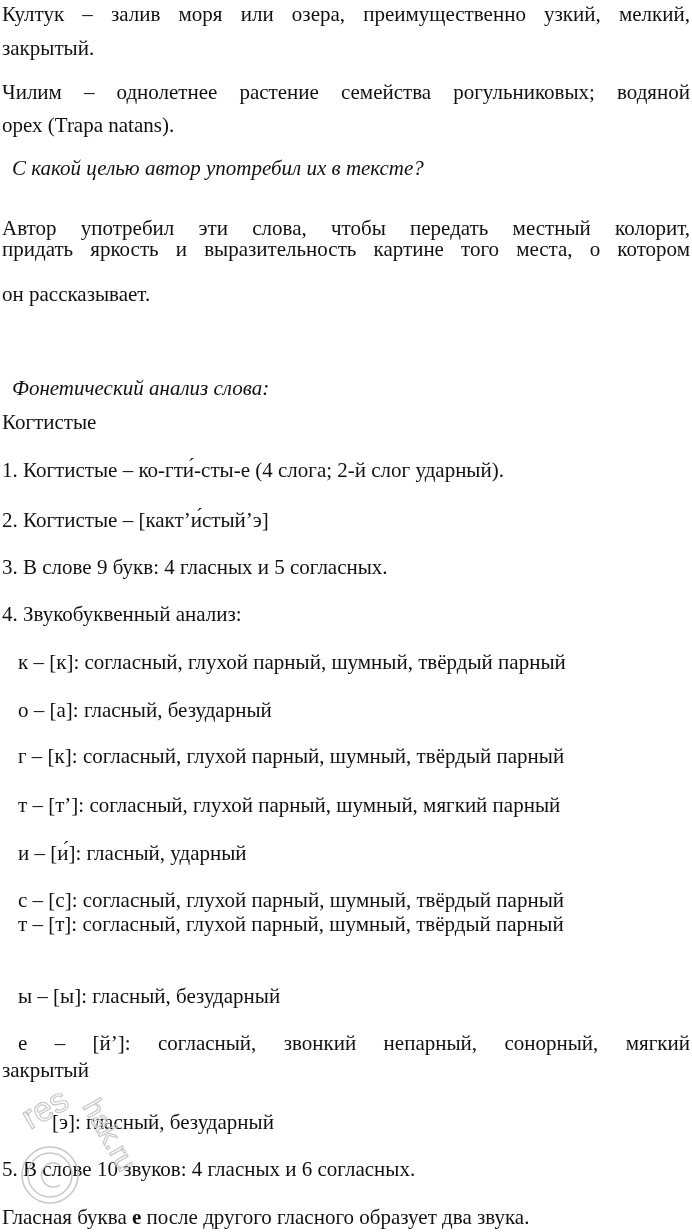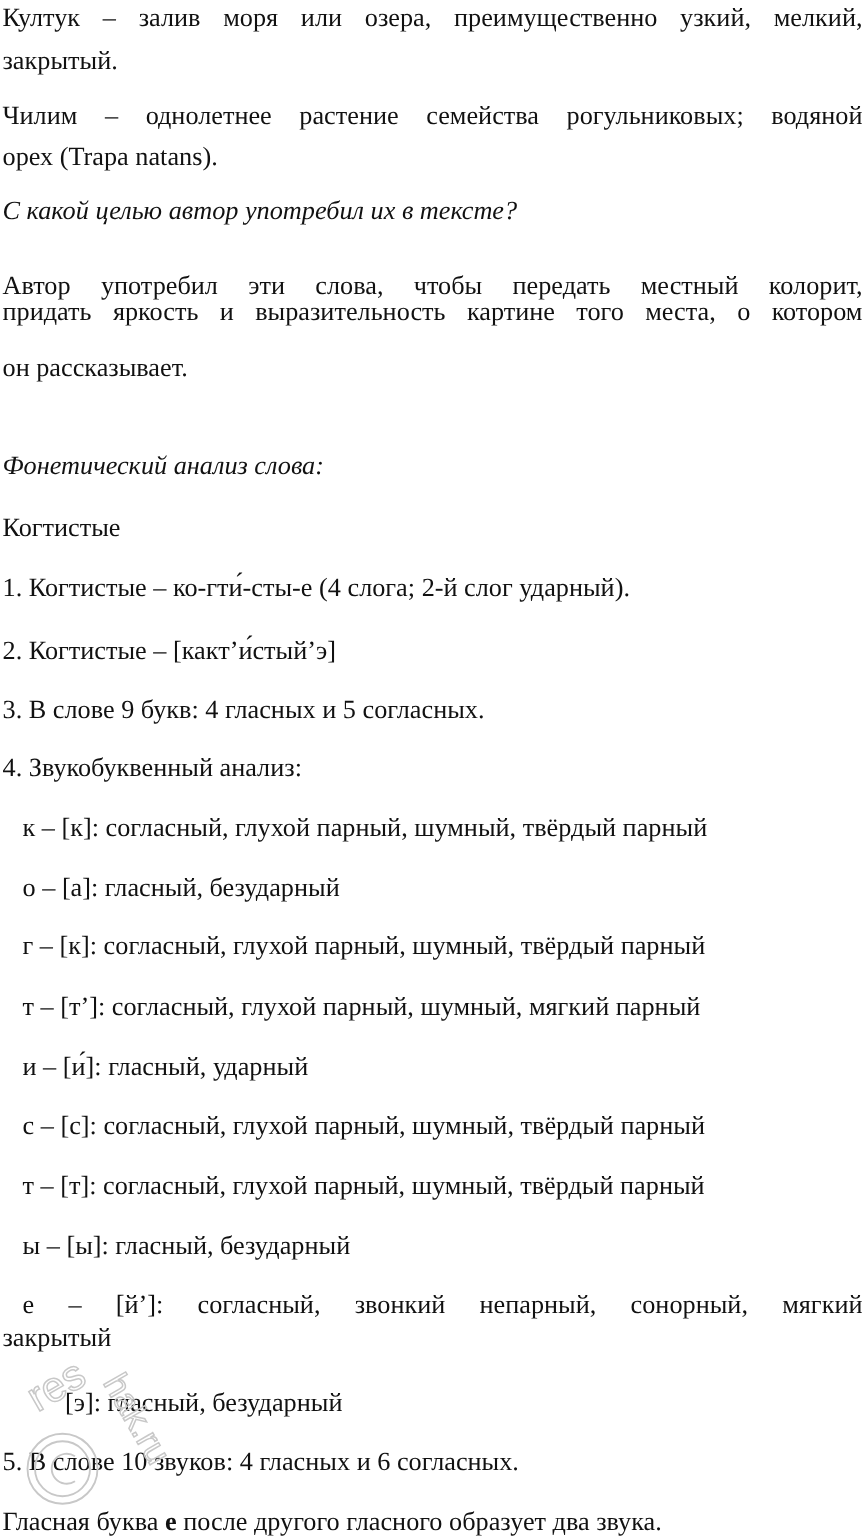--- a/index.html
+++ b/index.html
@@ -2,21 +2,21 @@
 <html><head>
 <meta charset="utf-8">
 <style>
   html, body { margin:0; padding:0; background:#ffffff; }
   body {
     width:692px; height:1232px; position:relative; overflow:hidden;
     font-family:"Liberation Serif", serif; font-size:21px; color:#111;
   }
   .line { position:absolute; left:2px; white-space:nowrap; line-height:24px; }
   .just { position:absolute; left:2px; width:688px; line-height:24px; text-align:justify; text-align-last:justify; white-space:nowrap;font-family:Liberation Serif, serif; }
-  .it { font-style:italic; }
+  .it { font-style:italic;margin-left:10px; }
   .ind { left:18px; }
   .ind2 { left:52px; }
   .b { font-weight:bold; }
   .wm { position:absolute; left:20px; top:1080px; width:170px; height:160px; pointer-events:none; }
 </style>
 </head>
 <body>
 
 <div>
   <div class="just" style="top:2px">Култук – залив моря или озера, преимущественно узкий, мелкий,</div>
@@ -24,34 +24,34 @@
 
   <div class="just" style="top:80px">Чилим – однолетнее растение семейства рогульниковых; водяной</div>
   <div class="line" style="top:113px">орех (Trapa natans).</div>
 
   <div class="line it" style="top:156px">С какой целью автор употребил их в тексте?</div>
 
   <div class="just" style="top:216px">Автор употребил эти слова, чтобы передать местный колорит,</div>
   <div class="just" style="top:237px">придать яркость и выразительность картине того места, о котором</div>
   <div class="line" style="top:282px">он рассказывает.</div>
 
-  <div class="line it" style="top:360px">Фонетический анализ слова:</div>
+  <div class="line it" style="top:376px">Фонетический анализ слова:</div>
   <div class="line" style="top:410px">Когтистые</div>
   <div class="line" style="top:458px">1. Когтистые – ко-гти́-сты-е (4 слога; 2-й слог ударный).</div>
   <div class="line" style="top:508px">2. Когтистые – [какт’и́стый’э]</div>
   <div class="line" style="top:555px">3. В слове 9 букв: 4 гласных и 5 согласных.</div>
   <div class="line" style="top:602px">4. Звукобуквенный анализ:</div>
 
   <div class="line ind" style="top:650px">к – [к]: согласный, глухой парный, шумный, твёрдый парный</div>
   <div class="line ind" style="top:698px">о – [а]: гласный, безударный</div>
   <div class="line ind" style="top:744px">г – [к]: согласный, глухой парный, шумный, твёрдый парный</div>
   <div class="line ind" style="top:793px">т – [т’]: согласный, глухой парный, шумный, мягкий парный</div>
   <div class="line ind" style="top:841px">и – [и́]: гласный, ударный</div>
   <div class="line ind" style="top:888px">с – [с]: согласный, глухой парный, шумный, твёрдый парный</div>
-  <div class="line ind" style="top:936px">т – [т]: согласный, глухой парный, шумный, твёрдый парный</div>
+  <div class="line ind" style="top:912px">т – [т]: согласный, глухой парный, шумный, твёрдый парный</div>
   <div class="line ind" style="top:984px">ы – [ы]: гласный, безударный</div>
 
   <div class="just" style="top:1031px; left:18px; width:672px">е – [й’]: согласный, звонкий непарный, сонорный, мягкий</div>
   <div class="line" style="top:1058px">закрытый</div>
   <div class="line ind2" style="top:1110px">[э]: гласный, безударный</div>
 
   <div class="line" style="top:1157px">5. В слове 10 звуков: 4 гласных и 6 согласных.</div>
 
   <div class="line" style="top:1205px"><span>Гласная буква </span><span class="b">е</span><span> после другого гласного образует два звука.</span></div>
 

